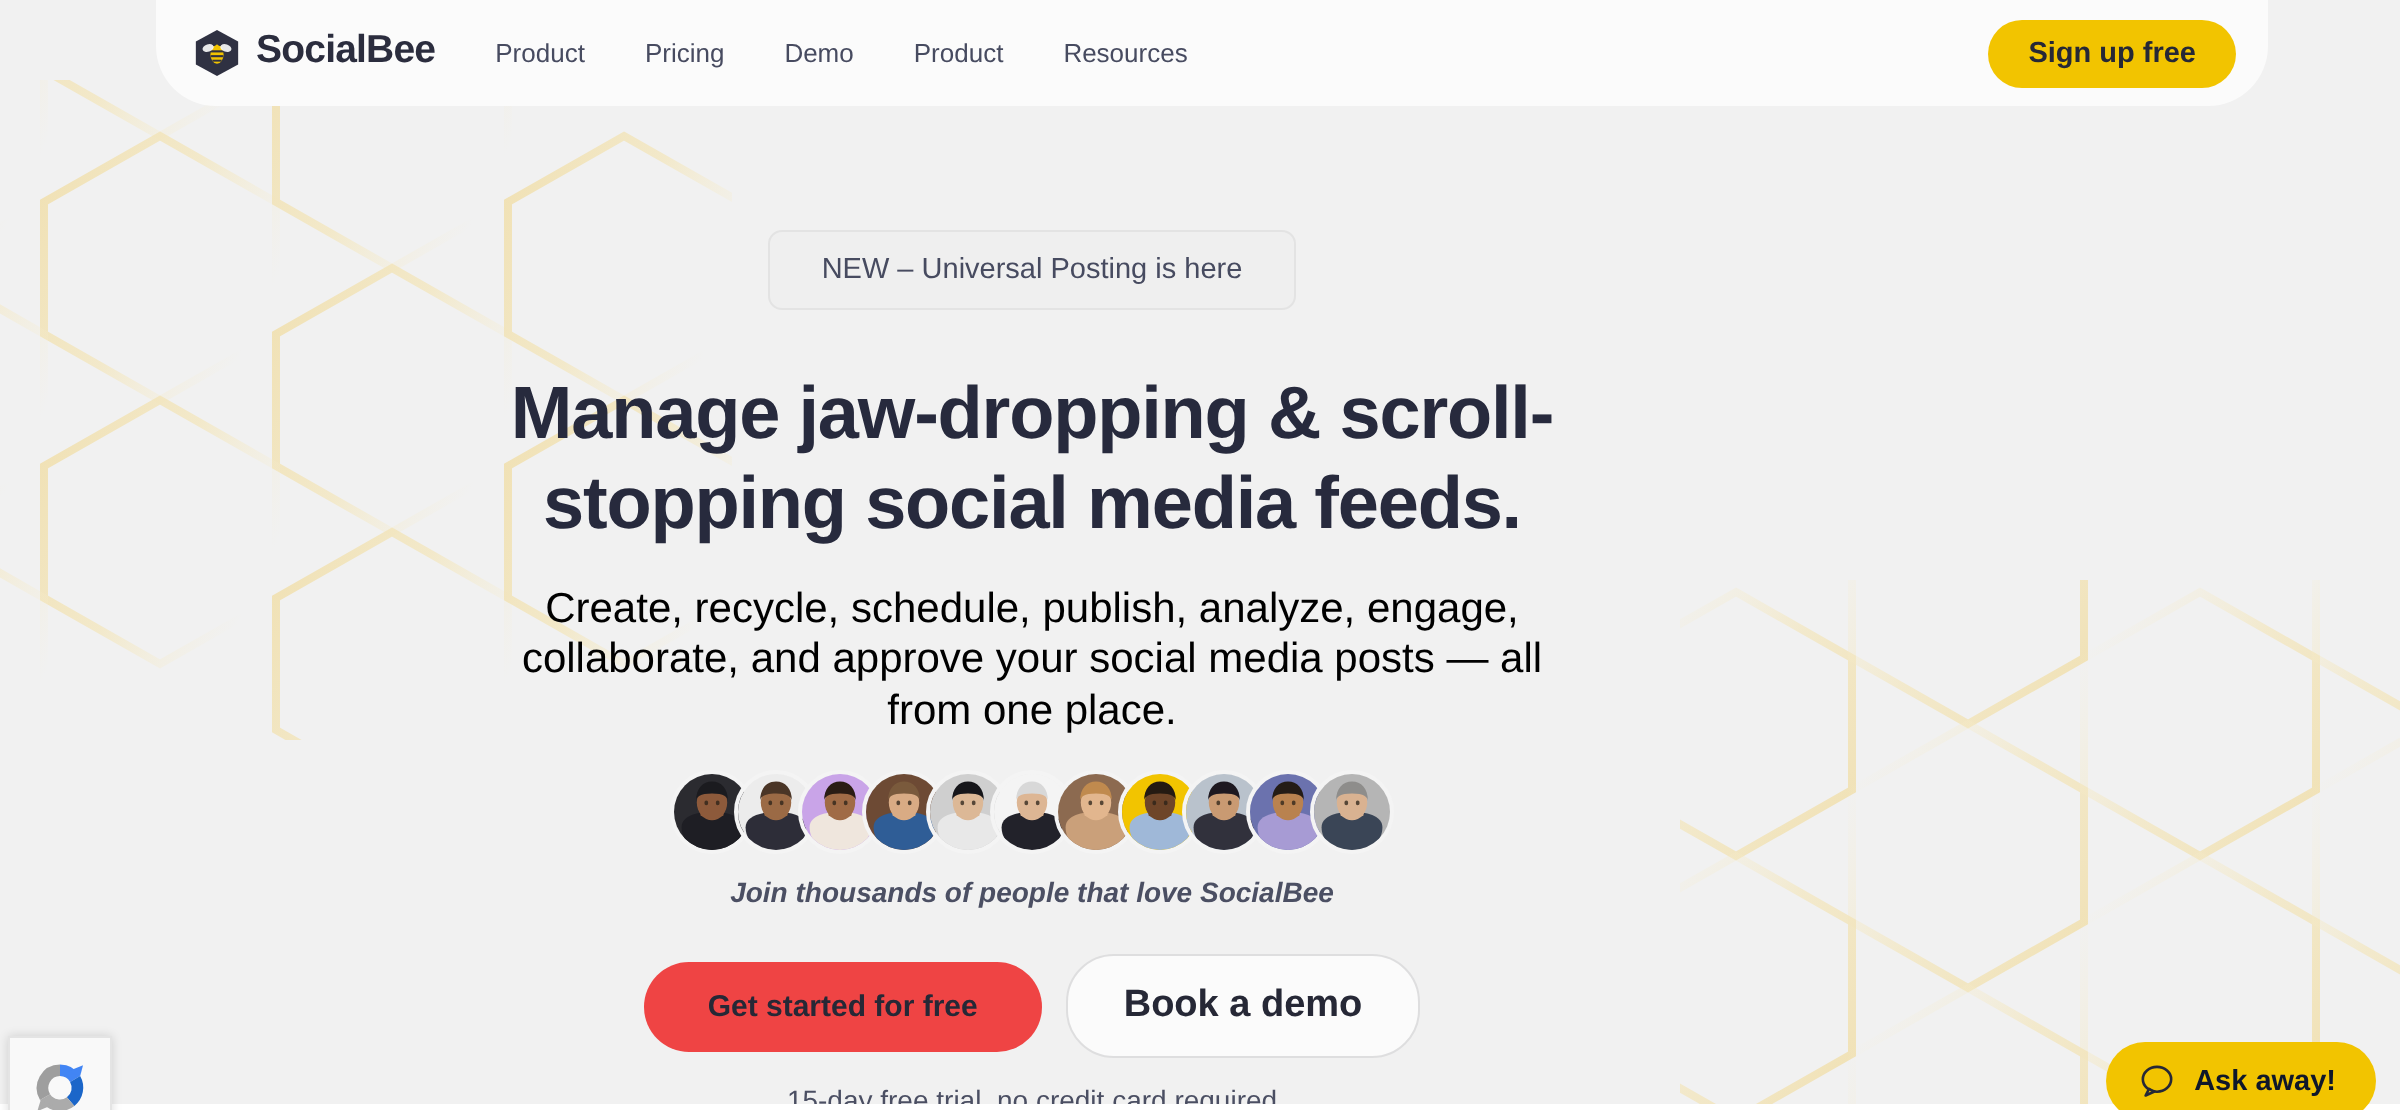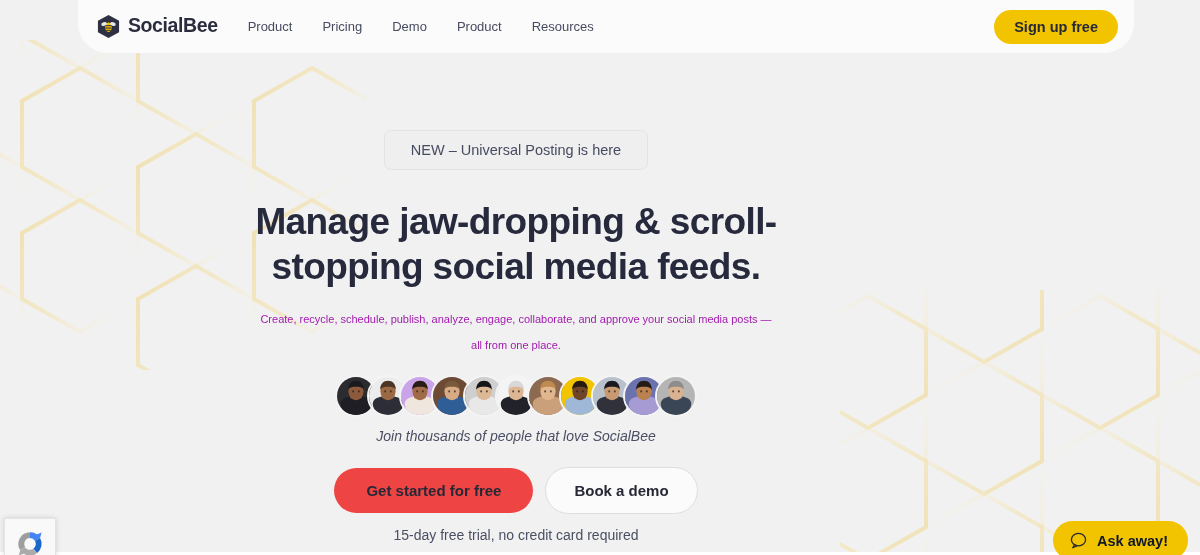--- a/index.html
+++ b/index.html
@@ -63,45 +63,45 @@
     padding:11px 26px; font-size:14.5px; color:#474b60;
     cursor:pointer; white-space:nowrap;
   }
   #headline {
     margin-top:29px; width:560px; text-align:center;
     font-size:37px; line-height:45px; font-weight:bold;
     color:#272a3d; letter-spacing:-0.6px;
   }
   #subhead {
     margin-top:18px; width:520px; text-align:center;
-    font-size:11px; line-height:25.5px; color:#a21caf;
+    font-size:21px; line-height:25.5px; color:#000000;
   }
   #avatars {
     margin-top:17px; display:flex; align-items:center;
   }
   .avatar {
     width:42px; height:42px; border-radius:50%;
     border:2px solid #f4f4f4; margin-left:-10px;
     overflow:hidden; position:relative; flex:none;
   }
   .avatar:first-child { margin-left:0; }
   .avatar svg { display:block; width:100%; height:100%; }
   #avatars-caption {
-    margin-top:11px; font-size:14px; font-style:italic; color:#4b4f63;
+    margin-top:11px; font-size:14px; font-style:italic; color:#4b4f63;font-weight:bold;
   }
   #cta-row { margin-top:23px; display:flex; align-items:center; gap:12px; }
   #cta-primary {
     background:#ef4444; border:none; border-radius:24px;
     padding:14px 32px; font-size:15px; font-weight:bold; color:#262836;
     cursor:pointer; white-space:nowrap;
     font-family:"Liberation Sans", sans-serif;
   }
   #cta-secondary {
     background:#fbfbfb; border:1px solid #dededf; border-radius:24px;
-    padding:14px 28px; font-size:15px; font-weight:bold; color:#262836;
+    padding:14px 28px; font-size:19px; font-weight:bold; color:#262836;
     cursor:pointer; white-space:nowrap;
     font-family:"Liberation Sans", sans-serif;
   }
   #trial-note { margin-top:13px; font-size:14px; color:#4b4f63; }
 
   
   #recaptcha {
     position:absolute; left:4px; top:518px; width:52px; height:52px;
     background:#f9f9f9; border:1px solid #e4e4e4;
     box-shadow:0 0 5px rgba(0,0,0,.14);

